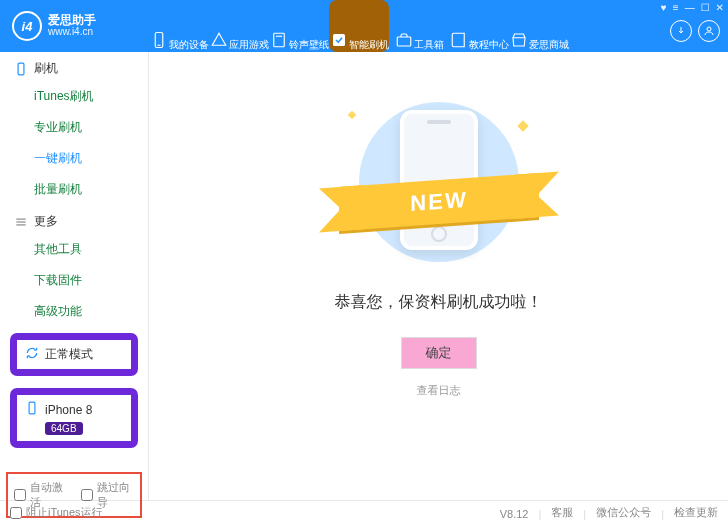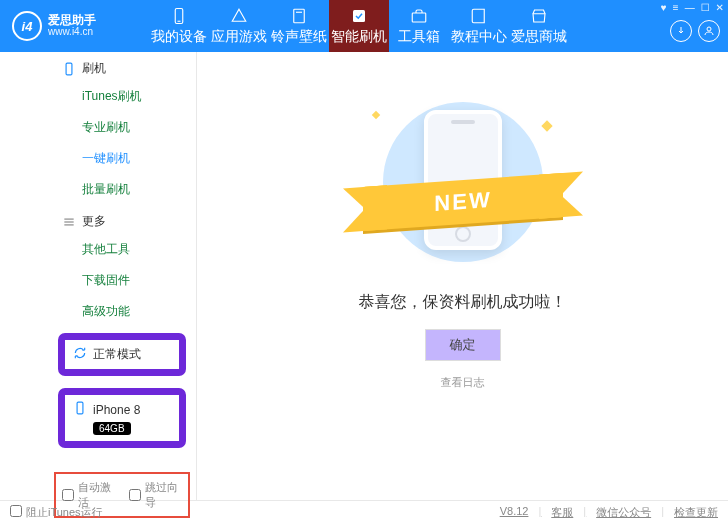--- a/index.html
+++ b/index.html
@@ -6,69 +6,69 @@
 body { width: 728px; height: 524px; background: #fff; overflow: hidden; position: relative; }
 
 .header { height: 52px; background: #1f8fff; display: flex; align-items: center; color: #fff; position: relative; }
 .logo-area { width: 149px; display: flex; align-items: center; padding-left: 12px; }
 .logo-circle { width: 30px; height: 30px; border: 2px solid #fff; border-radius: 50%; display: flex; align-items: center; justify-content: center; font-size: 13px; font-weight: bold; font-style: italic; color: #fff; }
 .logo-text { margin-left: 6px; }
 .logo-title { font-size: 12px; font-weight: bold; line-height: 1; }
 .logo-sub { font-size: 10px; opacity: 0.9; line-height: 1.2; }
 
 .nav { display: flex; height: 100%; }
-.nav-item { width: 60px; display: flex; flex-direction: column; align-items: center; justify-content: center; font-size: 14px; cursor: pointer; }
-.nav-item.active { background: #7f1d1d; }
+.nav-item { width: 60px; display: flex; align-items: flex-end; justify-content: center; font-size: 10px; cursor: pointer; }
+.nav-item.active { background: #a16207; border-radius: 8px; }
 .nav-icon { width: 20px; height: 18px; display: flex; align-items: center; justify-content: center; margin-bottom: 3px; }
 .nav-icon svg { width: 18px; height: 18px; fill: none; stroke: #fff; stroke-width: 1.5; }
 
 .win-controls { position: absolute; right: 4px; top: 2px; display: flex; gap: 6px; font-size: 10px; }
 .win-controls span { cursor: pointer; opacity: 0.9; }
 .header-btns { position: absolute; right: 8px; top: 20px; display: flex; gap: 6px; }
 .circle-btn { width: 22px; height: 22px; border: 1.5px solid #fff; border-radius: 50%; display: flex; align-items: center; justify-content: center; cursor: pointer; }
 .circle-btn svg { width: 12px; height: 12px; stroke: #fff; fill: none; stroke-width: 2; }
 
-.body { display: flex; height: 448px; padding-left: 48px; }
+.body { display: flex; height: 448px; }
 .sidebar { width: 149px; border-right: 1px solid #e8e8e8; display: flex; flex-direction: column; }
 .sb-section { padding: 8px 0 4px 14px; font-size: 12px; color: #333; display: flex; align-items: center; }
 .sb-section .sec-icon { width: 14px; height: 14px; margin-right: 6px; display: inline-flex; }
 .sb-items { }
 .sb-item { padding: 7px 0 7px 34px; font-size: 12px; color: #15803d; cursor: pointer; }
 .sb-item.active { color: #1f8fff; }
 .sb-spacer { flex: 1; }
 
 .mode-box, .device-box { margin: 6px 10px; border: 7px solid #6d28d9; border-radius: 7px; padding: 6px 8px; font-size: 12px; display: flex; align-items: center; gap: 6px; color: #333; }
 .device-box { flex-direction: column; align-items: flex-start; gap: 4px; }
 .device-top { display: flex; align-items: center; gap: 6px; width: 100%; }
-.badge { background: #000000; color: #fff; font-size: 10px; padding: 1px 6px; border-radius: 3px; margin-left: 20px; }
+.badge { background: #4c1d95; color: #fff; font-size: 10px; padding: 1px 6px; border-radius: 3px; margin-left: 20px; }
 
 .red-box { border: 2px solid #e74c3c; margin: 18px 6px 6px 6px; padding: 6px 6px; display: flex; gap: 14px; font-size: 11px; color: #888; }
 .cb { display: flex; align-items: center; gap: 4px; }
 .cb input { width: 12px; height: 12px; }
 
 .main { flex: 1; position: relative; display: flex; flex-direction: column; align-items: center; }
 .illus { margin-top: 40px; width: 220px; height: 180px; position: relative; }
 .burst { position: absolute; width: 160px; height: 160px; background: #cfe8ff; border-radius: 50%; left: 30px; top: 10px; }
 .phone { position: absolute; width: 78px; height: 140px; background: #f3f6fb; border: 4px solid #fff; border-radius: 12px; left: 71px; top: 18px; box-shadow: 0 4px 12px rgba(0,0,0,0.1); }
 .phone:before { content: ""; position: absolute; width: 24px; height: 4px; background: #d7dbe3; border-radius: 2px; top: 6px; left: 50%; transform: translateX(-50%); }
 .phone:after { content: ""; position: absolute; width: 12px; height: 12px; border: 2px solid #d7dbe3; border-radius: 50%; bottom: 4px; left: 50%; transform: translateX(-50%); }
 .ribbon { position: absolute; left: 10px; top: 88px; width: 200px; height: 44px; background: #ffc839; transform: skewY(-4deg); display: flex; align-items: center; justify-content: center; color: #fff; font-weight: bold; font-size: 22px; letter-spacing: 2px; box-shadow: 0 3px 0 #e0a820; }
 .ribbon:before, .ribbon:after { content: ""; position: absolute; width: 0; height: 0; border: 22px solid #ffc839; }
 .ribbon:before { left: -20px; border-left-color: transparent; }
 .ribbon:after { right: -20px; border-right-color: transparent; }
 .spark { position: absolute; width: 6px; height: 6px; background: #ffd860; transform: rotate(45deg); }
 
 .msg { margin-top: 20px; font-size: 16px; color: #333; }
-.ok-btn { margin-top: 16px; border: 1px solid #ddd; background: #c4b5fd; padding: 6px 24px; font-size: 13px; color: #444; cursor: pointer; }
+.ok-btn { margin-top: 24px; border: 1px solid #ddd; background: #f9a8d4; padding: 6px 24px; font-size: 13px; color: #444; cursor: pointer; }
 .log-link { margin-top: 14px; font-size: 11px; color: #999; cursor: pointer; }
 
 .footer { height: 24px; border-top: 1px solid #e8e8e8; display: flex; align-items: center; font-size: 11px; color: #888; padding: 0 10px; }
-.footer .left { display: flex; gap: 4px; }
+.footer .left { display: flex; align-items: center; gap: 4px; }
 .footer .left input { width: 12px; height: 12px; }
-.footer .right { margin-left: auto; display: flex; align-items: flex-start; gap: 10px; text-decoration: underline; }
+.footer .right { margin-left: auto; display: flex; align-items: flex-end; gap: 10px; }
 .footer .sep { color: #ddd; }
 </style>
 </head>
 <body>
 
 <div class="header">
   <div class="logo-area">
     <div class="logo-circle">i4</div>
     <div class="logo-text">
       <div class="logo-title">爱思助手</div>

